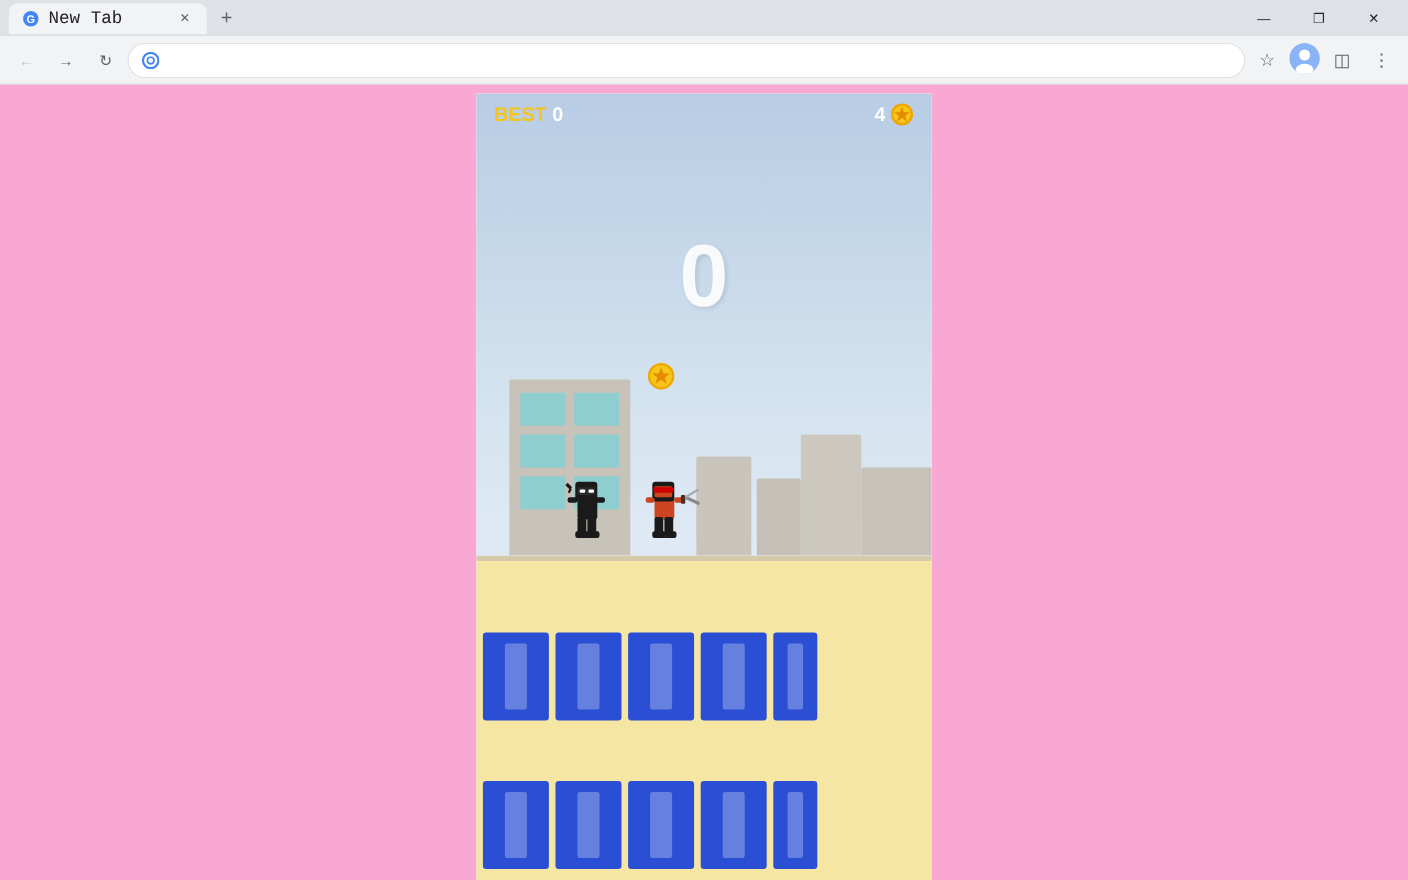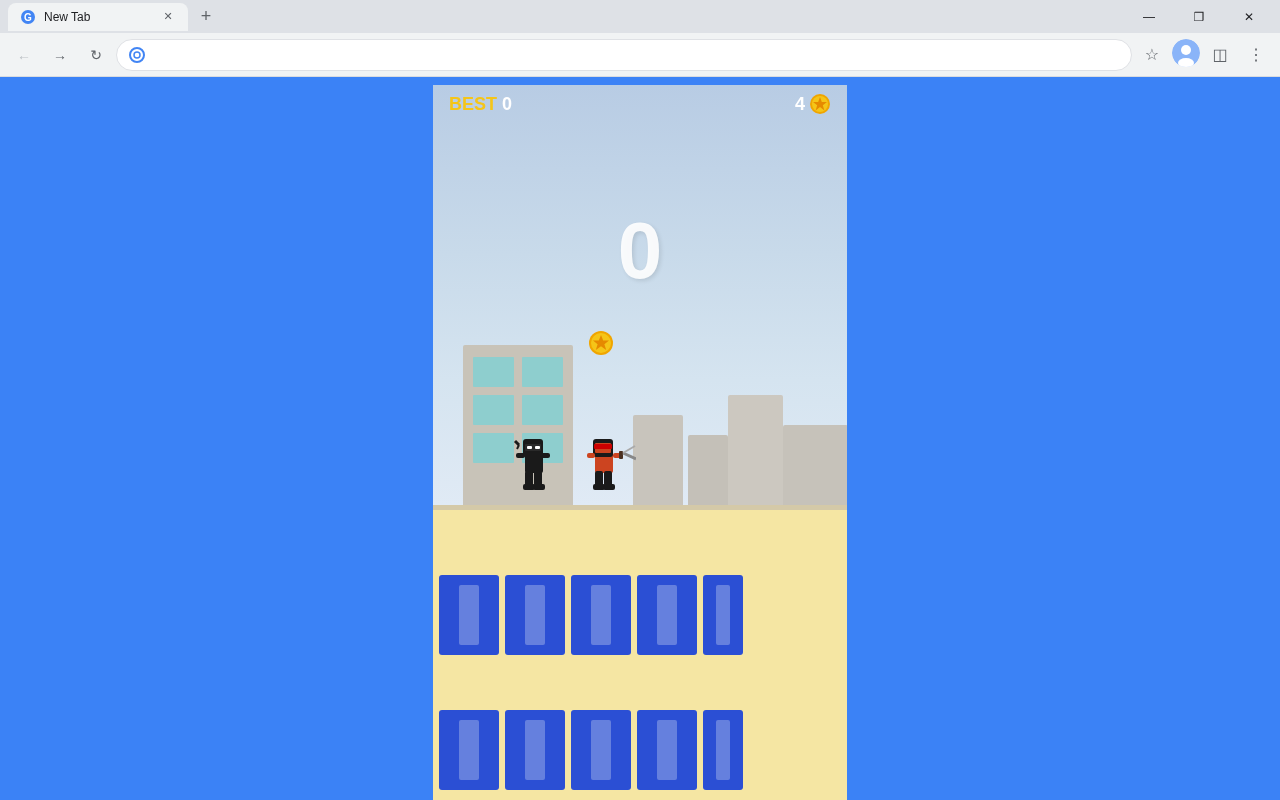--- a/index.html
+++ b/index.html
@@ -38,23 +38,24 @@
       gap: 8px;
       min-width: 180px;
     }
 
     .tab-favicon {
       width: 16px;
       height: 16px;
     }
 
     .tab-title {
-      font-size: 12px;
+      font-size: 16px;
       color: #202124;
       flex: 1;
+      font-family: Liberation Mono, monospace;
     }
 
     .tab-close {
       width: 16px;
       height: 16px;
       border-radius: 50%;
       display: flex;
       align-items: center;
       justify-content: center;
       font-size: 11px;
@@ -157,21 +158,21 @@
       width: 28px;
       height: 28px;
       border-radius: 50%;
       overflow: hidden;
       cursor: pointer;
     }
 
     
     .page-content {
       flex: 1;
-      background: #3b82f6;
+      background: #f9a8d4;
       display: flex;
       justify-content: center;
       align-items: flex-start;
       padding-top: 8px;
       overflow: hidden;
     }
 
     
     .game-container {
       width: 414px;

